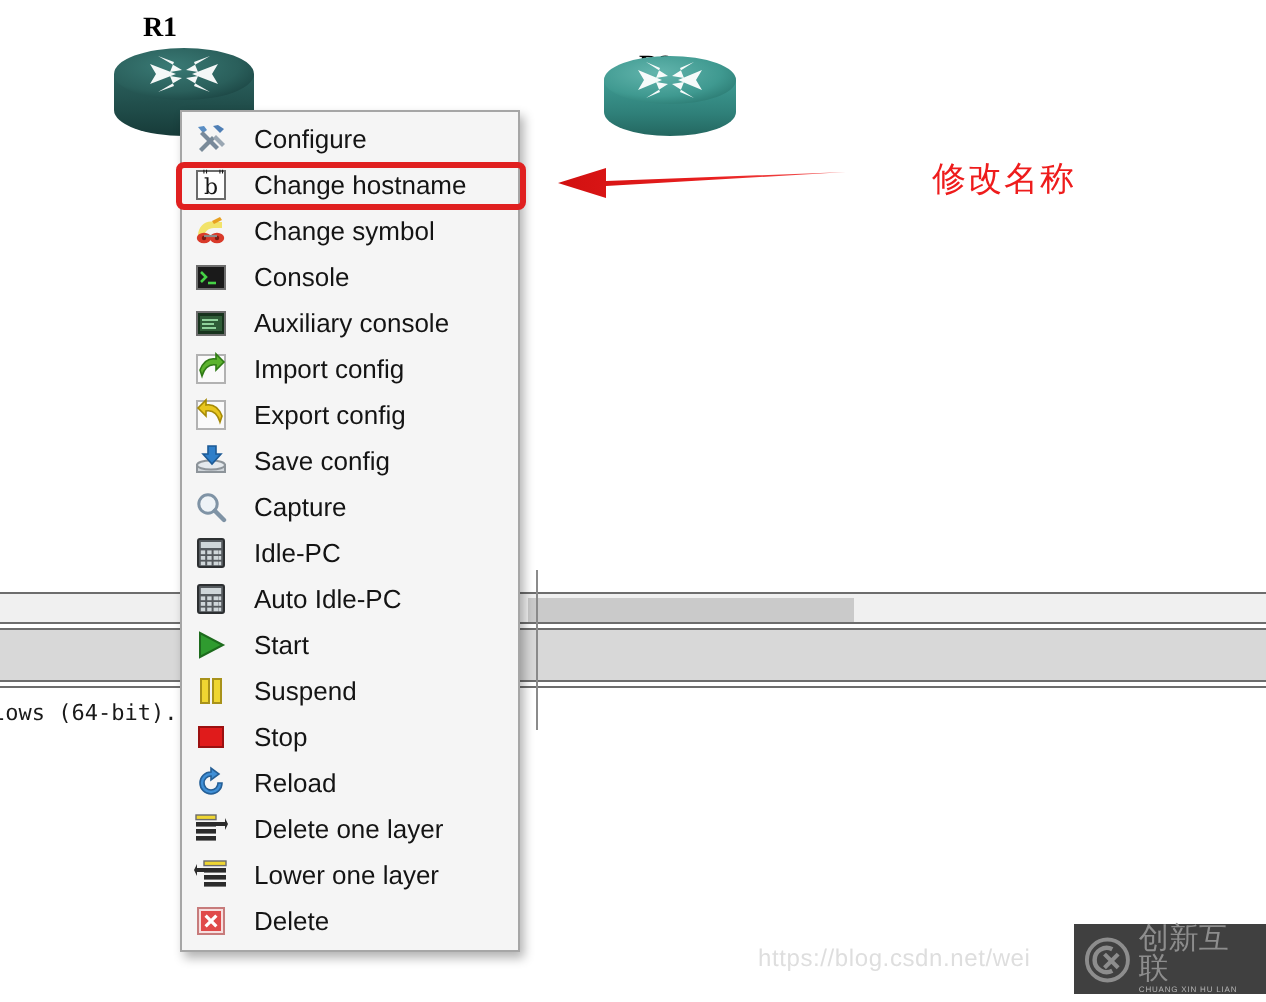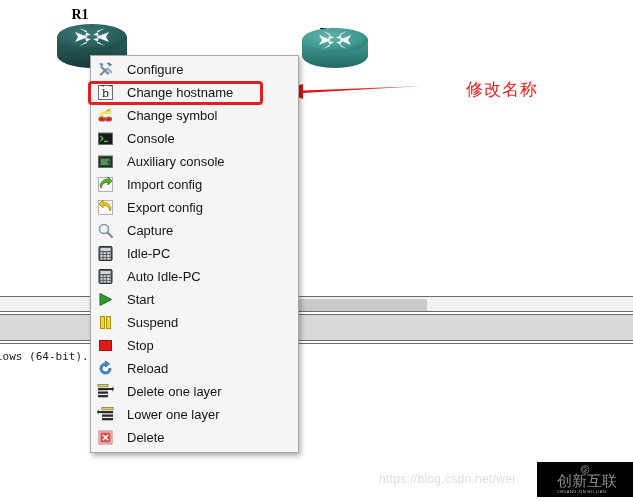--- a/index.html
+++ b/index.html
@@ -46,21 +46,21 @@
     font-size:17px;
     white-space:nowrap;
     letter-spacing:1px;
     margin-left:32px;
   }
 
   
   #ctxmenu{
     position:absolute;
     left:90px;top:55px;
-    width:209px;
+    width:170px;
     background:#f5f5f5;
     border:1px solid #a6a6a6;
     box-shadow:2px 3px 5px rgba(0,0,0,0.30);
     padding:2px 0 3px 0;
     box-sizing:border-box;
     z-index:40;
   }
   .mi{
     position:relative;
     display:flex;
@@ -104,26 +104,25 @@
   .watermark{
     position:absolute;
     color:#dedede;
     font-family:"Liberation Sans", sans-serif;
     font-size:12px;
     white-space:nowrap;
     letter-spacing:0.3px;
   }
   .logo-box{
     position:absolute;
-    background:#000000;
+    background:#404040;
     display:flex;
     align-items:center;
     padding:3px 5px;
     box-sizing:border-box;
-    flex-direction:column;
   }
   .logo-cn{
     font-family:"DejaVu Sans", sans-serif;
     font-size:15px;
     color:#8d8d8d;
     letter-spacing:0px;
     line-height:15px;
   }
   .logo-sub{
     font-family:"Liberation Sans", sans-serif;
@@ -291,20 +290,30 @@
           <svg viewBox="0 0 17 17" width="17" height="17">
             <rect x="1.5" y="1.5" width="14" height="14" fill="#fafafa" stroke="#b2b2b2" stroke-width="1"></rect>
             <path d="M14,9 C12,4 9,3 6,3.5 L6,1 L2,5 L6,9 L6,6.5 C9,6 11.5,7 13,12 Z" fill="#e8c61f" stroke="#a58a06" stroke-width="0.8"></path>
           </svg>
         </span>
         <span class="lbl">Export config</span>
       </div>
       <div class="mi">
         <span class="ico">
           <svg viewBox="0 0 17 17" width="17" height="17">
+            <path d="M1.5,10.5 L15.5,10.5 L15.5,14 L1.5,14 Z" fill="#cfd5da" stroke="#8d949a" stroke-width="1"></path>
+            <ellipse cx="8.5" cy="10.5" rx="7" ry="2.3" fill="#e4e9ed" stroke="#8d949a" stroke-width="1"></ellipse>
+            <path d="M7,1 L11,1 L11,5 L13.5,5 L9,10 L4.5,5 L7,5 Z" fill="#2f7fc9" stroke="#1d5a95" stroke-width="0.8"></path>
+          </svg>
+        </span>
+        <span class="lbl">Save config</span>
+      </div>
+      <div class="mi">
+        <span class="ico">
+          <svg viewBox="0 0 17 17" width="17" height="17">
             <circle cx="7" cy="7" r="4.6" fill="#eef3f7" stroke="#7f93a5" stroke-width="1.5"></circle>
             <path d="M10.4,10.4 L15,15" stroke="#7f93a5" stroke-width="2.2" stroke-linecap="round"></path>
           </svg>
         </span>
         <span class="lbl">Capture</span>
       </div>
       <div class="mi">
         <span class="ico">
           <svg viewBox="0 0 17 17" width="17" height="17">
             <rect x="2" y="1.5" width="13" height="14" rx="1" fill="#555a5e" stroke="#2c2f31" stroke-width="1"></rect>

